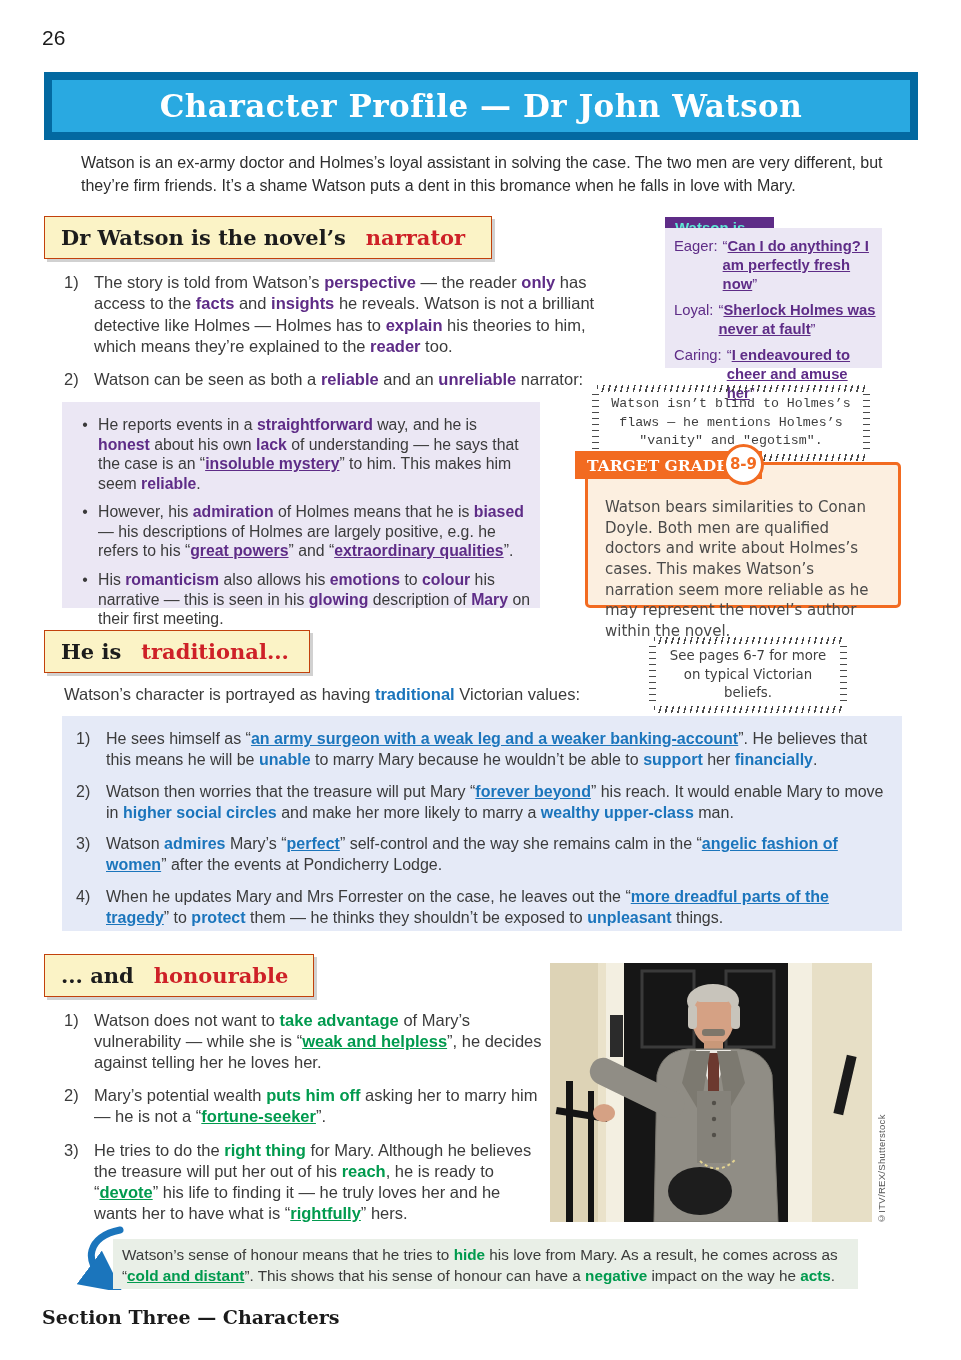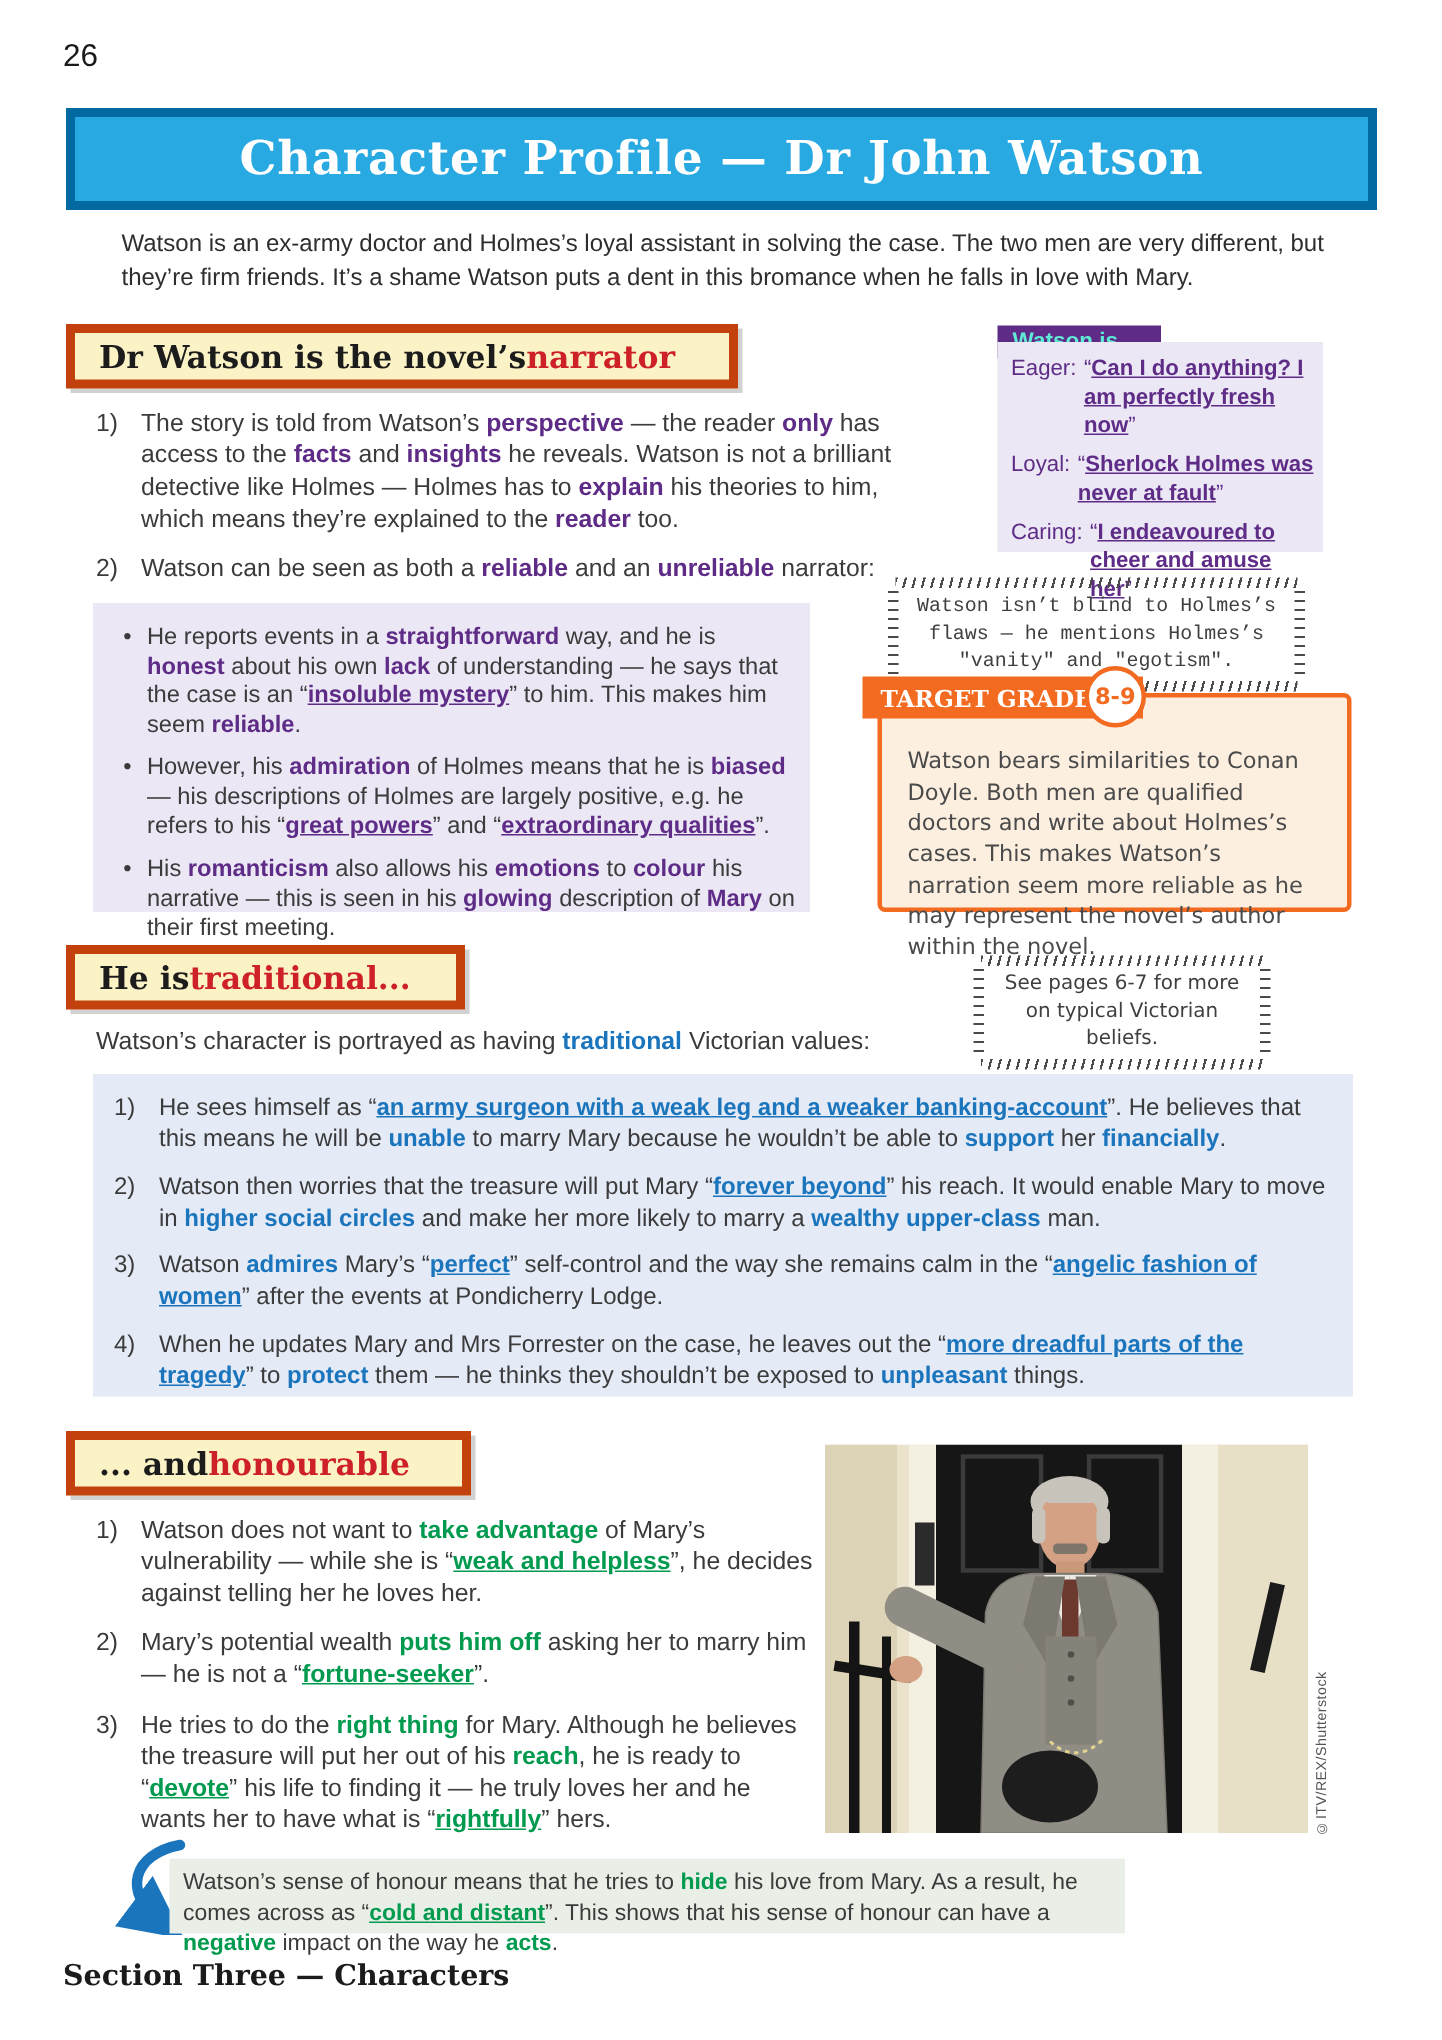--- a/index.html
+++ b/index.html
@@ -8,32 +8,32 @@
     position:relative; width:961px; height:1360px; margin:0 auto;
     background:#ffffff; overflow:hidden;
     font-family:"Liberation Sans", sans-serif; color:#3b3b3b;
   }
   .slab { font-family:"DejaVu Serif", serif; font-weight:bold; }
 
   .page-number { position:absolute; left:42px; top:26px; font-size:21px; color:#1a1a1a; }
 
   .banner {
     position:absolute; left:44px; top:72px; width:874px; height:68px;
-    background:#29A9E1; border:6px solid #0369a1;
+    background:#29A9E1; border:8px solid #0369a1;
     display:flex; align-items:center; justify-content:center;
   }
   .banner-title { font-size:31px; color:#ffffff; letter-spacing:.5px; }
 
   .intro { position:absolute; left:64px; top:151px; width:838px; font-size:16px; line-height:1.45; color:#2e2e2e;margin-left:17px; }
 
   .sec-head {
-    position:absolute; height:43px; background:#FBF3C6; border:6px solid #c2410c;
+    position:absolute; height:43px; background:#FBF3C6; border:1px solid #c2410c;
     box-shadow:3px 3px 0 rgba(0,0,0,.18);
     display:flex; align-items:center; padding:0 16px;
-    font-size:21px; color:#1c1c1c; white-space:nowrap;
+    font-size:21px; color:#1c1c1c; white-space:nowrap;gap:20px;
   }
   .sec-head .red { color:#CE2127; }
   #head-narrator   { left:44px; top:216px; width:448px; }
   #head-traditional{ left:44px; top:630px; width:266px; }
   #head-honourable { left:44px; top:954px; width:270px; }
 
   .li { display:flex; margin-bottom:11px; }
   .li .num { flex:none; width:30px; }
   .li .txt { flex:1; }
 
@@ -113,21 +113,21 @@
   #photo svg { display:block; }
   #photo-credit {
     position:absolute; left:876px; top:1098px; height:126px;
     writing-mode:vertical-rl; transform:rotate(180deg);
     font-size:9.5px; color:#555; letter-spacing:.3px;
   }
 
   #conclusion-arrow { position:absolute; left:74px; top:1224px; }
 
   #conclusion-box {
-    position:absolute; left:113px; top:1239px; width:637px; height:50px;
+    position:absolute; left:113px; top:1239px; width:745px; height:50px;
     background:#E9EFE7; padding:6px 8px 0 9px; font-size:15.3px; line-height:1.35;
   }
 
   .footer { position:absolute; left:42px; top:1306px; font-size:19px; color:#1b1b1b; }
 </style>
 </head>
 <body>
 
 <div class="page">
 

